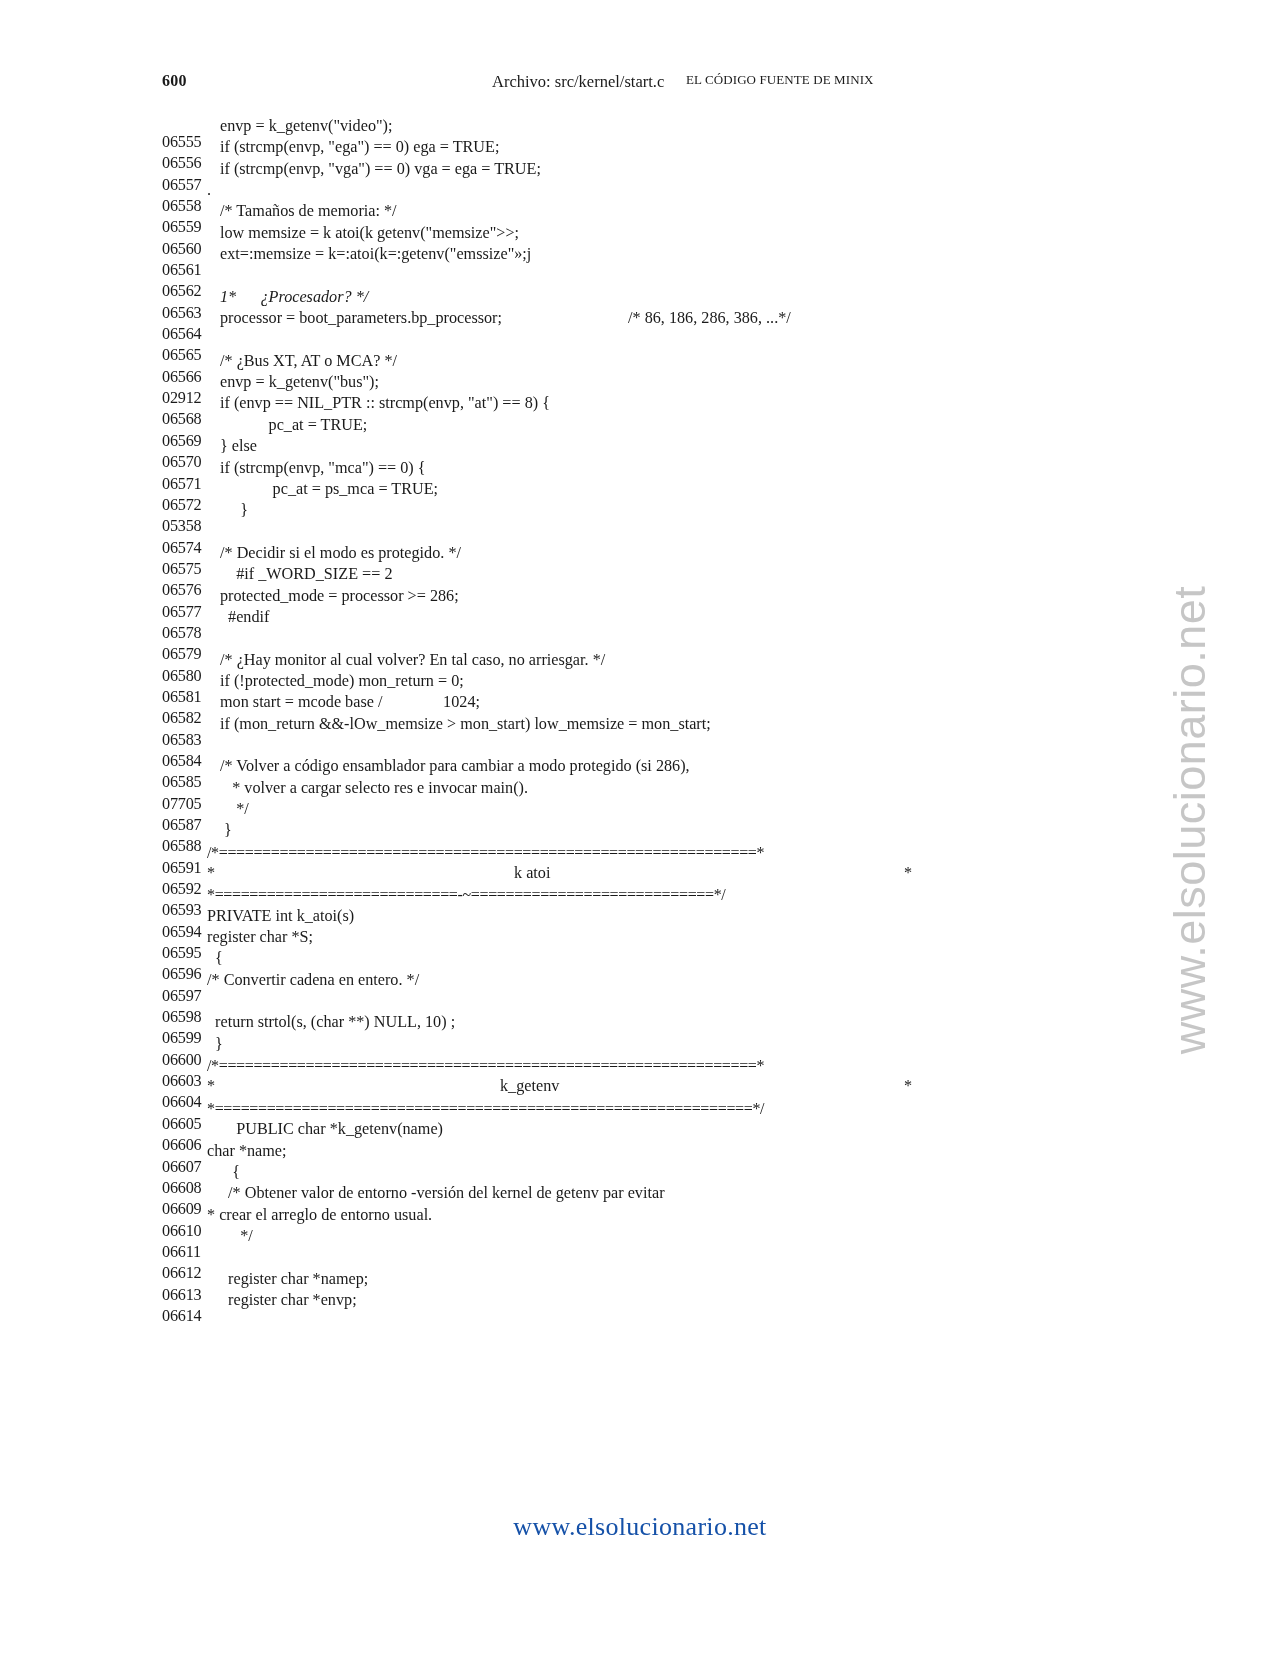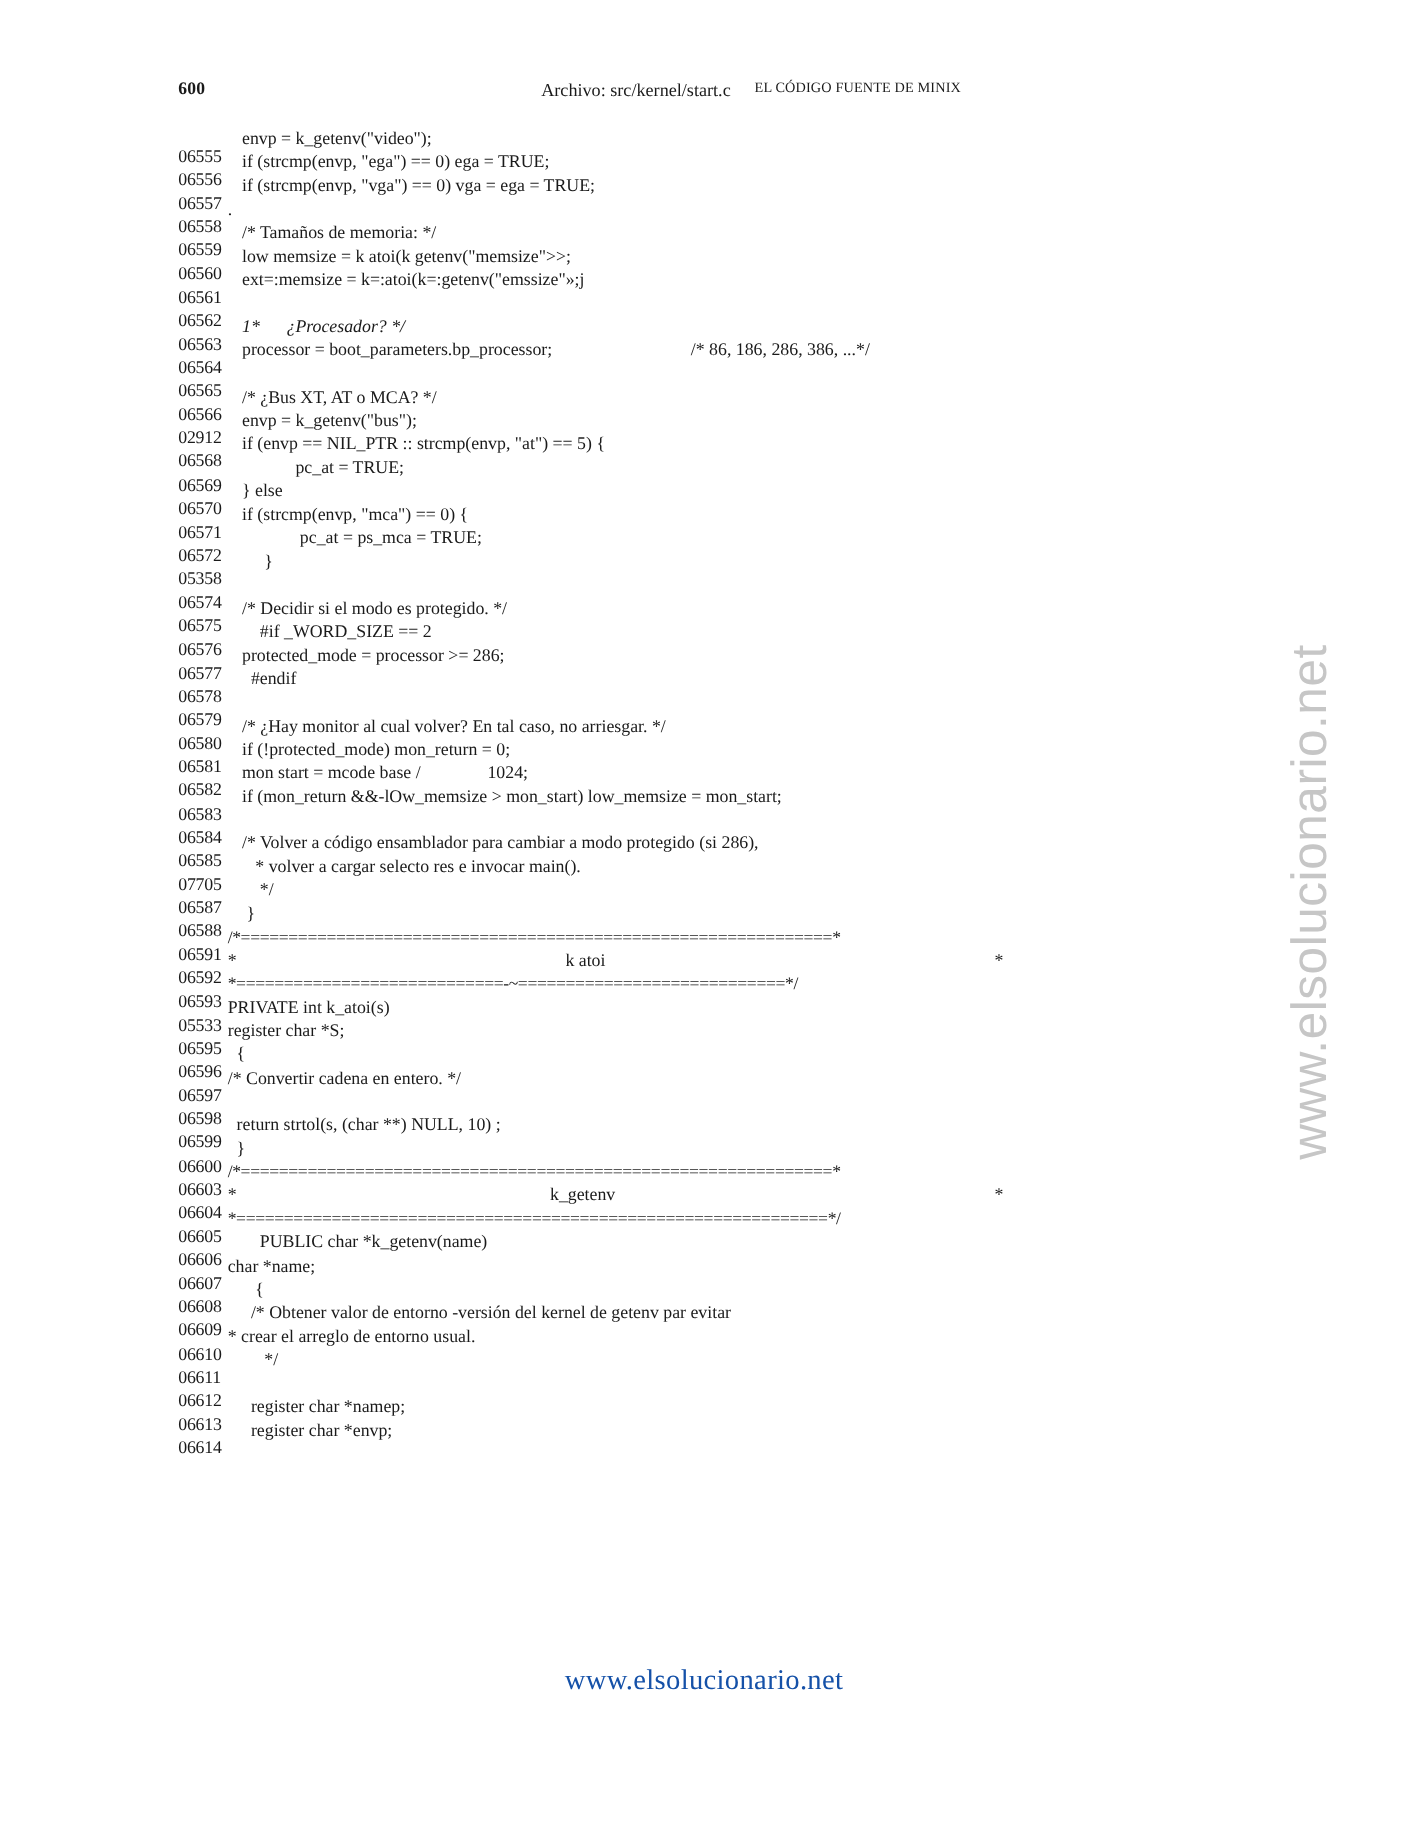--- a/index.html
+++ b/index.html
@@ -149,21 +149,21 @@
       <div class="code-line tight"><span class="lineno">06558</span><span class="codetext">.</span></div>
       <div class="code-line"><span class="lineno">06559</span><span class="codetext">/* Tamaños de memoria: */</span></div>
       <div class="code-line"><span class="lineno">06560</span><span class="codetext">low memsize = k atoi(k getenv("memsize"&gt;&gt;;</span></div>
       <div class="code-line"><span class="lineno">06561</span><span class="codetext">ext=:memsize = k=:atoi(k=:getenv("emssize"»;j</span></div>
       <div class="code-line"><span class="lineno">06562</span><span class="codetext"></span></div>
       <div class="code-line italic"><span class="lineno">06563</span><span class="codetext">1*      ¿Procesador? */</span></div>
       <div class="code-line"><span class="lineno">06564</span><span class="codetext">processor = boot_parameters.bp_processor;</span><span class="trailing" style="left: 628px;">/* 86, 186, 286, 386, ...*/</span></div>
       <div class="code-line"><span class="lineno">06565</span><span class="codetext"></span></div>
       <div class="code-line"><span class="lineno">06566</span><span class="codetext">/* ¿Bus XT, AT o MCA? */</span></div>
       <div class="code-line"><span class="lineno">02912</span><span class="codetext">envp = k_getenv("bus");</span></div>
-      <div class="code-line"><span class="lineno">06568</span><span class="codetext">if (envp == NIL_PTR :: strcmp(envp, "at") == 5) {</span></div>
+      <div class="code-line"><span class="lineno">06568</span><span class="codetext">if (envp == NIL_PTR :: strcmp(envp, "at") == 8) {</span></div>
       <div class="code-line"><span class="lineno">06569</span><span class="codetext">            pc_at = TRUE;</span></div>
       <div class="code-line"><span class="lineno">06570</span><span class="codetext">} else</span></div>
       <div class="code-line"><span class="lineno">06571</span><span class="codetext">if (strcmp(envp, "mca") == 0) {</span></div>
       <div class="code-line"><span class="lineno">06572</span><span class="codetext">             pc_at = ps_mca = TRUE;</span></div>
       <div class="code-line"><span class="lineno">05358</span><span class="codetext">     }</span></div>
       <div class="code-line"><span class="lineno">06574</span><span class="codetext"></span></div>
       <div class="code-line"><span class="lineno">06575</span><span class="codetext">/* Decidir si el modo es protegido. */</span></div>
       <div class="code-line"><span class="lineno">06576</span><span class="codetext">    #if _WORD_SIZE == 2</span></div>
       <div class="code-line"><span class="lineno">06577</span><span class="codetext">protected_mode = processor &gt;= 286;</span></div>
       <div class="code-line"><span class="lineno">06578</span><span class="codetext">  #endif</span></div>
@@ -173,21 +173,21 @@
       <div class="code-line"><span class="lineno">06582</span><span class="codetext">mon start = mcode base /               1024;</span></div>
       <div class="code-line"><span class="lineno">06583</span><span class="codetext">if (mon_return &amp;&amp;-lOw_memsize &gt; mon_start) low_memsize = mon_start;</span></div>
       <div class="code-line"><span class="lineno">06584</span><span class="codetext"></span></div>
       <div class="code-line"><span class="lineno">06585</span><span class="codetext">/* Volver a código ensamblador para cambiar a modo protegido (si 286),</span></div>
       <div class="code-line"><span class="lineno">07705</span><span class="codetext">   * volver a cargar selecto res e invocar main().</span></div>
       <div class="code-line"><span class="lineno">06587</span><span class="codetext">    */</span></div>
       <div class="code-line"><span class="lineno">06588</span><span class="codetext"> }</span></div>
       <div class="code-line tight"><span class="lineno">06591</span><span class="rulefill">/*==============================================================*</span></div>
       <div class="code-line tight"><span class="lineno">06592</span><span class="codetext">*</span><span class="trailing" style="left: 514px;">k atoi</span><span class="trailing" style="left: 904px;">*</span></div>
       <div class="code-line tight"><span class="lineno">06593</span><span class="rulefill">*============================-~============================*/</span></div>
-      <div class="code-line tight"><span class="lineno">05533</span><span class="codetext">PRIVATE int k_atoi(s)</span></div>
+      <div class="code-line tight"><span class="lineno">06594</span><span class="codetext">PRIVATE int k_atoi(s)</span></div>
       <div class="code-line tight"><span class="lineno">06595</span><span class="codetext">register char *S;</span></div>
       <div class="code-line tight"><span class="lineno">06596</span><span class="codetext">  {</span></div>
       <div class="code-line tight"><span class="lineno">06597</span><span class="codetext">/* Convertir cadena en entero. */</span></div>
       <div class="code-line tight"><span class="lineno">06598</span><span class="codetext"></span></div>
       <div class="code-line tight"><span class="lineno">06599</span><span class="codetext">  return strtol(s, (char **) NULL, 10) ;</span></div>
       <div class="code-line tight"><span class="lineno">06600</span><span class="codetext">  }</span></div>
       <div class="code-line tight"><span class="lineno">06603</span><span class="rulefill">/*==============================================================*</span></div>
       <div class="code-line tight"><span class="lineno">06604</span><span class="codetext">*</span><span class="trailing" style="left: 500px;">k_getenv</span><span class="trailing" style="left: 904px;">*</span></div>
       <div class="code-line tight"><span class="lineno">06605</span><span class="rulefill">*==============================================================*/</span></div>
       <div class="code-line"><span class="lineno">06606</span><span class="codetext">    PUBLIC char *k_getenv(name)</span></div>

